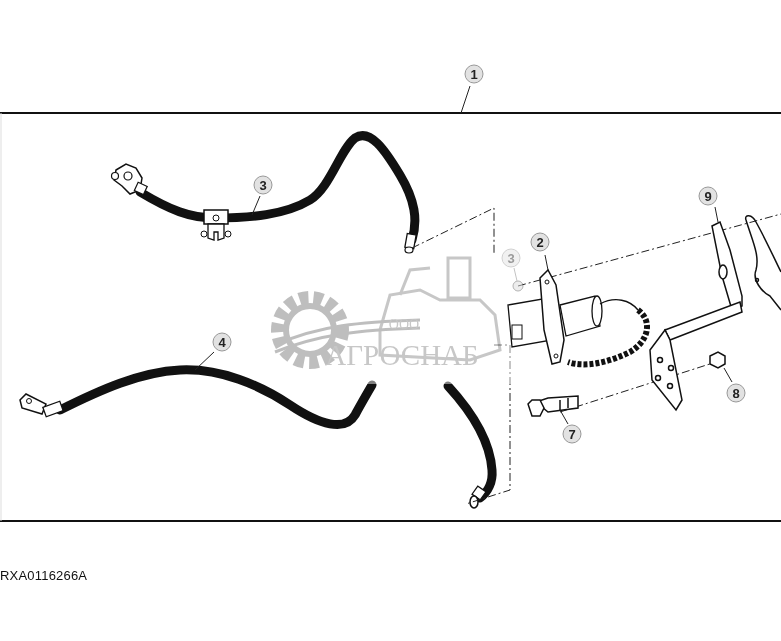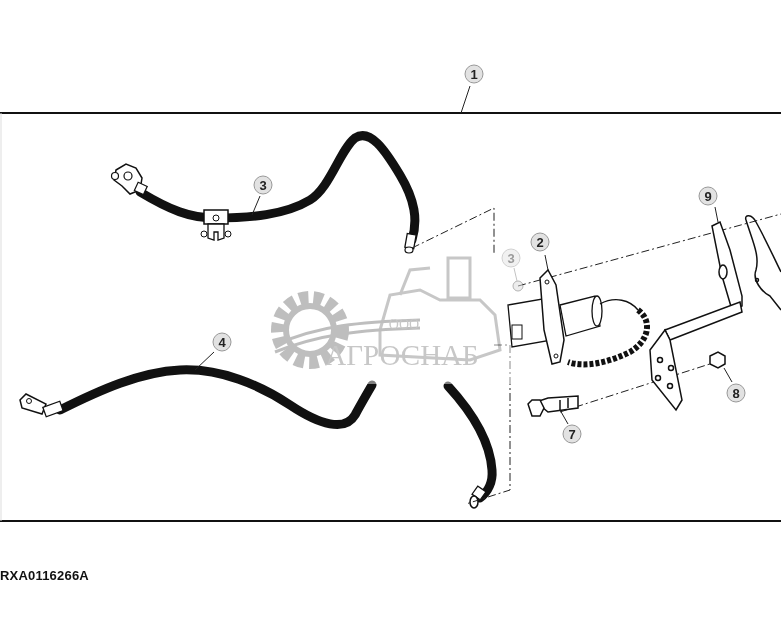--- a/index.html
+++ b/index.html
@@ -1,19 +1,19 @@
 <!DOCTYPE html>
 <html><head>
   <meta charset="utf-8">
   <style>
     html, body { margin: 0; padding: 0; background: #ffffff; }
     body { width: 781px; height: 641px; position: relative; overflow: hidden;
            font-family: "Liberation Sans", sans-serif; }
     .diagram { position: absolute; left: 0; top: 0; width: 781px; height: 641px; }
-    .figure-id { position: absolute; left: 0; top: 568px; font-size: 13px; font-weight: bold;
+    .figure-id { position: absolute; left: 0; top: 568px; font-size: 13px; font-weight: normal;
                  color: #111; letter-spacing: 0.2px; font-family: "Liberation Sans", sans-serif; }
     .callout-num { font-family: "Liberation Sans", sans-serif; font-weight: bold; font-size: 13px;
                    fill: #222; text-anchor: middle; dominant-baseline: central; }
     .wm-text { font-family: "Liberation Serif", serif; fill: #9a9a9a; }
   </style>
 </head>
 <body>
 
 <svg class="diagram" viewBox="0 0 781 641" xmlns="http://www.w3.org/2000/svg">
 

